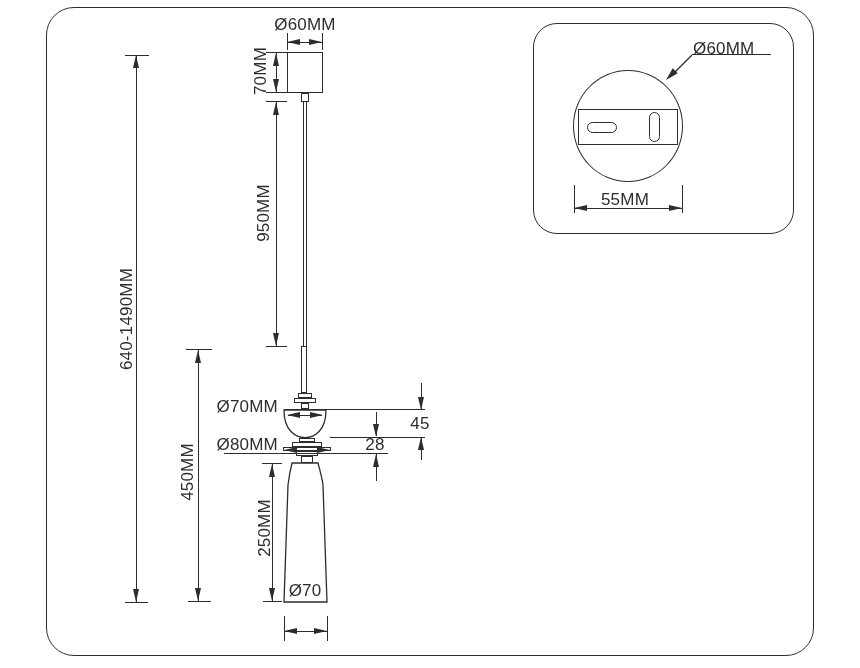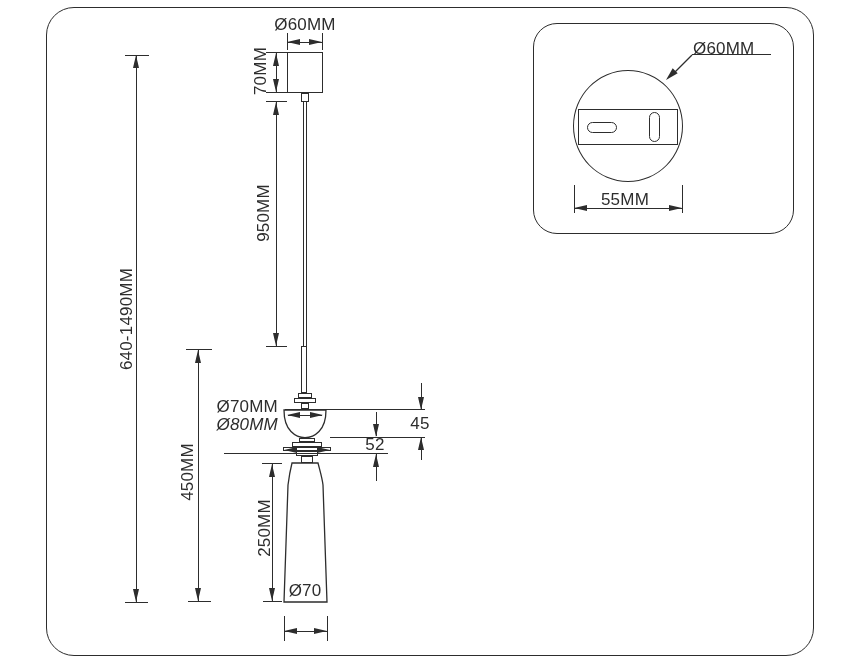--- a/index.html
+++ b/index.html
@@ -134,35 +134,35 @@
     <div class="box" style="left:283px;top:447px;width:48px;height:4px;"></div>
     <div class="hline" style="left:285px;top:450px;width:44px;"></div>
     <div class="arr left" style="left:284px;top:447px;"></div>
     <div class="arr right" style="left:317px;top:447px;"></div>
     <div class="box" style="left:296px;top:451px;width:22px;height:5px;"></div>
     <div class="box" style="left:301px;top:456px;width:12px;height:7px;"></div>
 
     
     <div class="hline" style="left:330px;top:437px;width:95px;"></div>
     <div class="hline" style="left:224px;top:453px;width:164px;"></div>
-    <div class="lbl rgt" style="left:190px;top:416px;width:88px;font-style:italic;">Ø80MM</div>
+    <div class="lbl rgt" style="left:190px;top:436px;width:88px;">Ø80MM</div>
 
     
     <div class="vline" style="left:421px;top:383px;height:27px;"></div>
     <div class="arr down" style="left:418px;top:397px;"></div>
     <div class="vline" style="left:421px;top:437px;height:23px;"></div>
     <div class="arr up" style="left:418px;top:437px;"></div>
     <div class="lbl ctr" style="left:400px;top:415px;width:40px;">45</div>
 
     
     <div class="vline" style="left:376px;top:412px;height:24px;"></div>
     <div class="arr down" style="left:373px;top:424px;"></div>
     <div class="vline" style="left:376px;top:454px;height:27px;"></div>
     <div class="arr up" style="left:373px;top:454px;"></div>
-    <div class="lbl ctr" style="left:355px;top:436px;width:40px;">52</div>
+    <div class="lbl ctr" style="left:355px;top:436px;width:40px;">28</div>
   </div>
 
   
   <div style="display:contents">
     <svg style="left:282px;top:462px;" width="47" height="142" viewBox="0 0 47 142">
       <path d="M10,1 L36,1 C38,9 40,15 41,23 L45,140 L2,140 L6,23 C7,15 8,9 10,1 Z" fill="#ffffff" stroke="#2d2d2d" stroke-width="1.3"></path>
     </svg>
     <div class="hline" style="left:262px;top:463px;width:20px;"></div>
     <div class="hline" style="left:263px;top:601px;width:19px;"></div>
     <div class="vline" style="left:272px;top:464px;height:137px;"></div>

